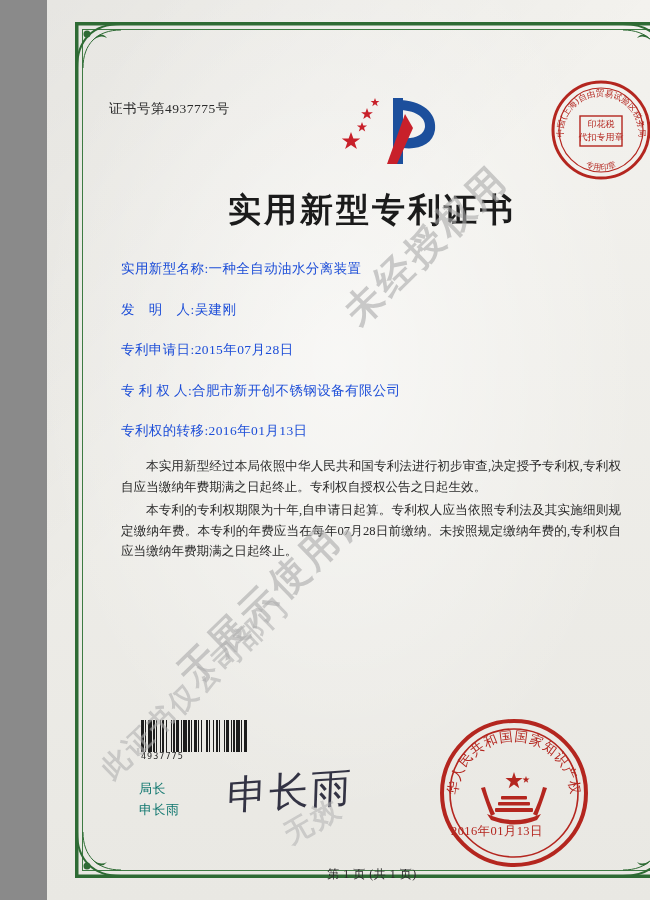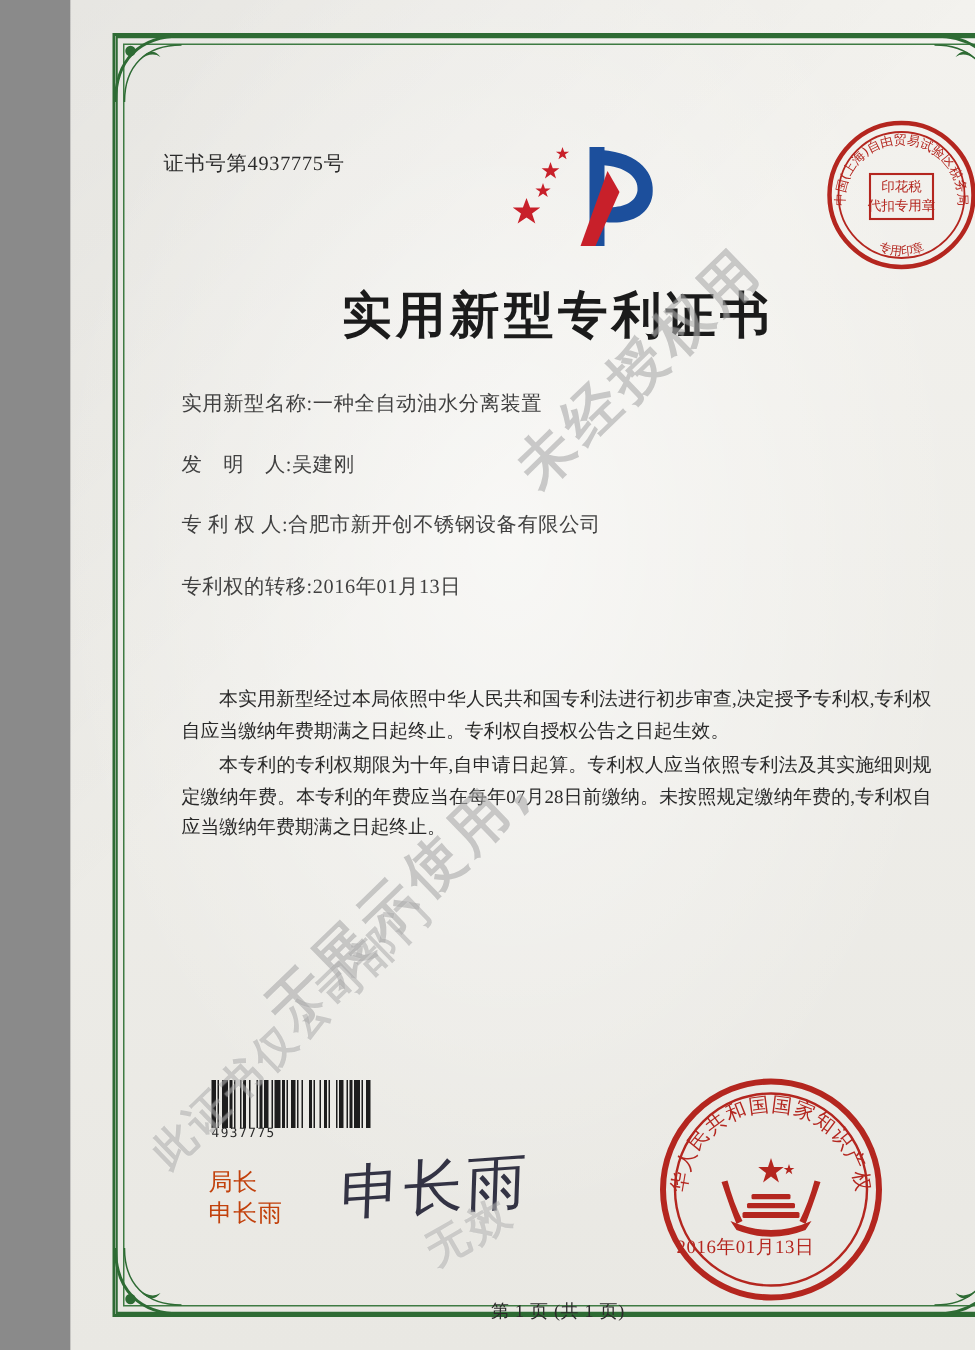--- a/index.html
+++ b/index.html
@@ -97,21 +97,21 @@
     color: #1b1b1b;
     font-family: "DejaVu Sans", sans-serif;
   }
 
   .fields {
     position: absolute;
     left: 22px;
     top: 212px;
     width: 510px;
     font-size: 13.5px;
-    color: #404040;
+    color: #1d4ed8;
   }
   .field-row {
     display: flex;
     align-items: baseline;
     margin-bottom: 22.5px;
     white-space: nowrap;
   }
   .field-label {
     flex: 0 0 auto;
     letter-spacing: 0.4px;
@@ -157,22 +157,22 @@
     font-size: 8.5px;
     font-family: "DejaVu Sans Mono", monospace;
     color: #2a2a2a;
     letter-spacing: 1px;
   }
 
   .signer {
     position: absolute;
     left: 40px;
     top: 730px;
-    font-size: 16px;
-    color: #c2410c;
+    font-size: 13px;
+    color: #0f766e;
     line-height: 21px;
     letter-spacing: 0.5px;
   }
   .signature {
     position: absolute;
     left: 128px;
     top: 716px;
     font-size: 40px;
     color: #1a1a2e;
     font-family: "DejaVu Serif", serif;
@@ -329,20 +329,24 @@
     <div class="fields">
       <div class="field-row">
         <span class="field-label">实用新型名称:</span>
         <span class="field-value">一种全自动油水分离装置</span>
       </div>
       <div class="field-row">
         <span class="field-label">发　明　人:</span>
         <span class="field-value">吴建刚</span>
       </div>
       <div class="field-row">
+        <span class="field-label">专利申请日:</span>
+        <span class="field-value">2015年07月28日</span>
+      </div>
+      <div class="field-row">
         <span class="field-label">专 利 权 人:</span>
         <span class="field-value">合肥市新开创不锈钢设备有限公司</span>
       </div>
       <div class="field-row">
         <span class="field-label">专利权的转移:</span>
         <span class="field-value">2016年01月13日</span>
       </div>
     </div>
 
     <div class="body-text">

